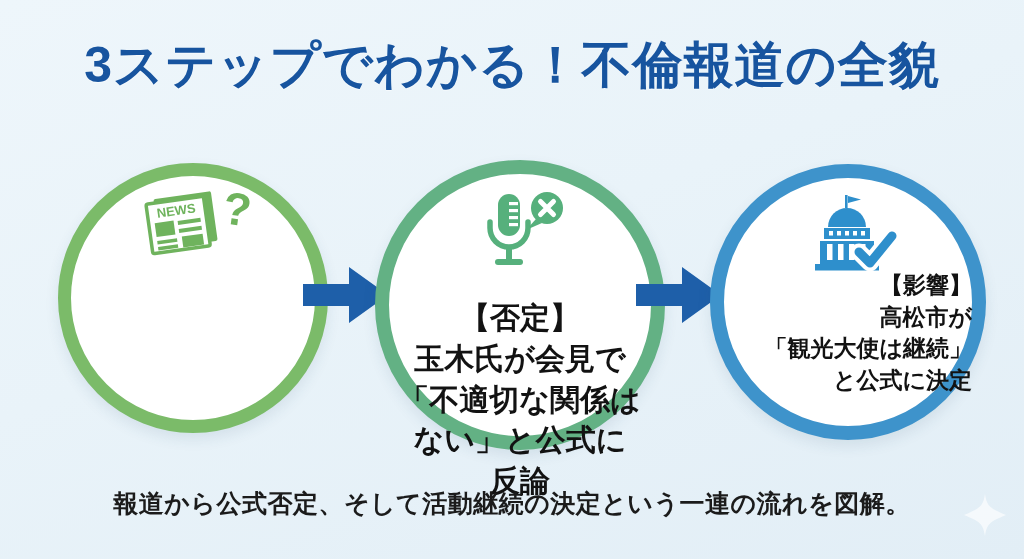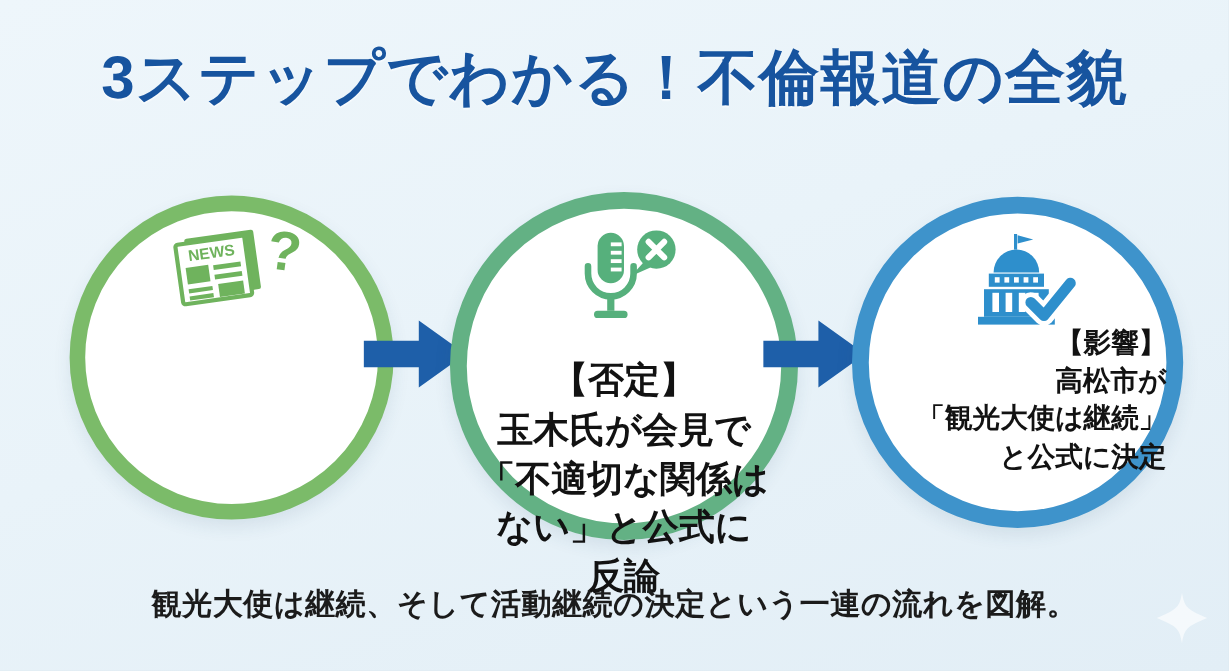--- a/index.html
+++ b/index.html
@@ -123,19 +123,19 @@
         <path d="M66,58 L77,69 L99,42" fill="none" stroke="#ffffff" stroke-width="17" stroke-linecap="round" stroke-linejoin="round"></path>
         <path d="M66,58 L77,69 L99,42" fill="none" stroke="#2e8fcc" stroke-width="9" stroke-linecap="round" stroke-linejoin="round"></path>
       </svg>
     </div>
     <div class="step-text">【影響】
 高松市が
 「観光大使は継続」
 と公式に決定</div>
   </div>
 
-  <div class="caption">観光大使は継続、そして活動継続の決定という一連の流れを図解。</div>
+  <div class="caption">報道から公式否定、そして活動継続の決定という一連の流れを図解。</div>
 
   <svg class="sparkle" viewBox="0 0 46 46">
     <path d="M23,2 C25,14 27,16 44,23 C27,30 25,32 23,44 C21,32 19,30 2,23 C19,16 21,14 23,2 Z" fill="#ffffff" opacity="0.85"></path>
   </svg>
 
 </div>
 
 </body></html>

